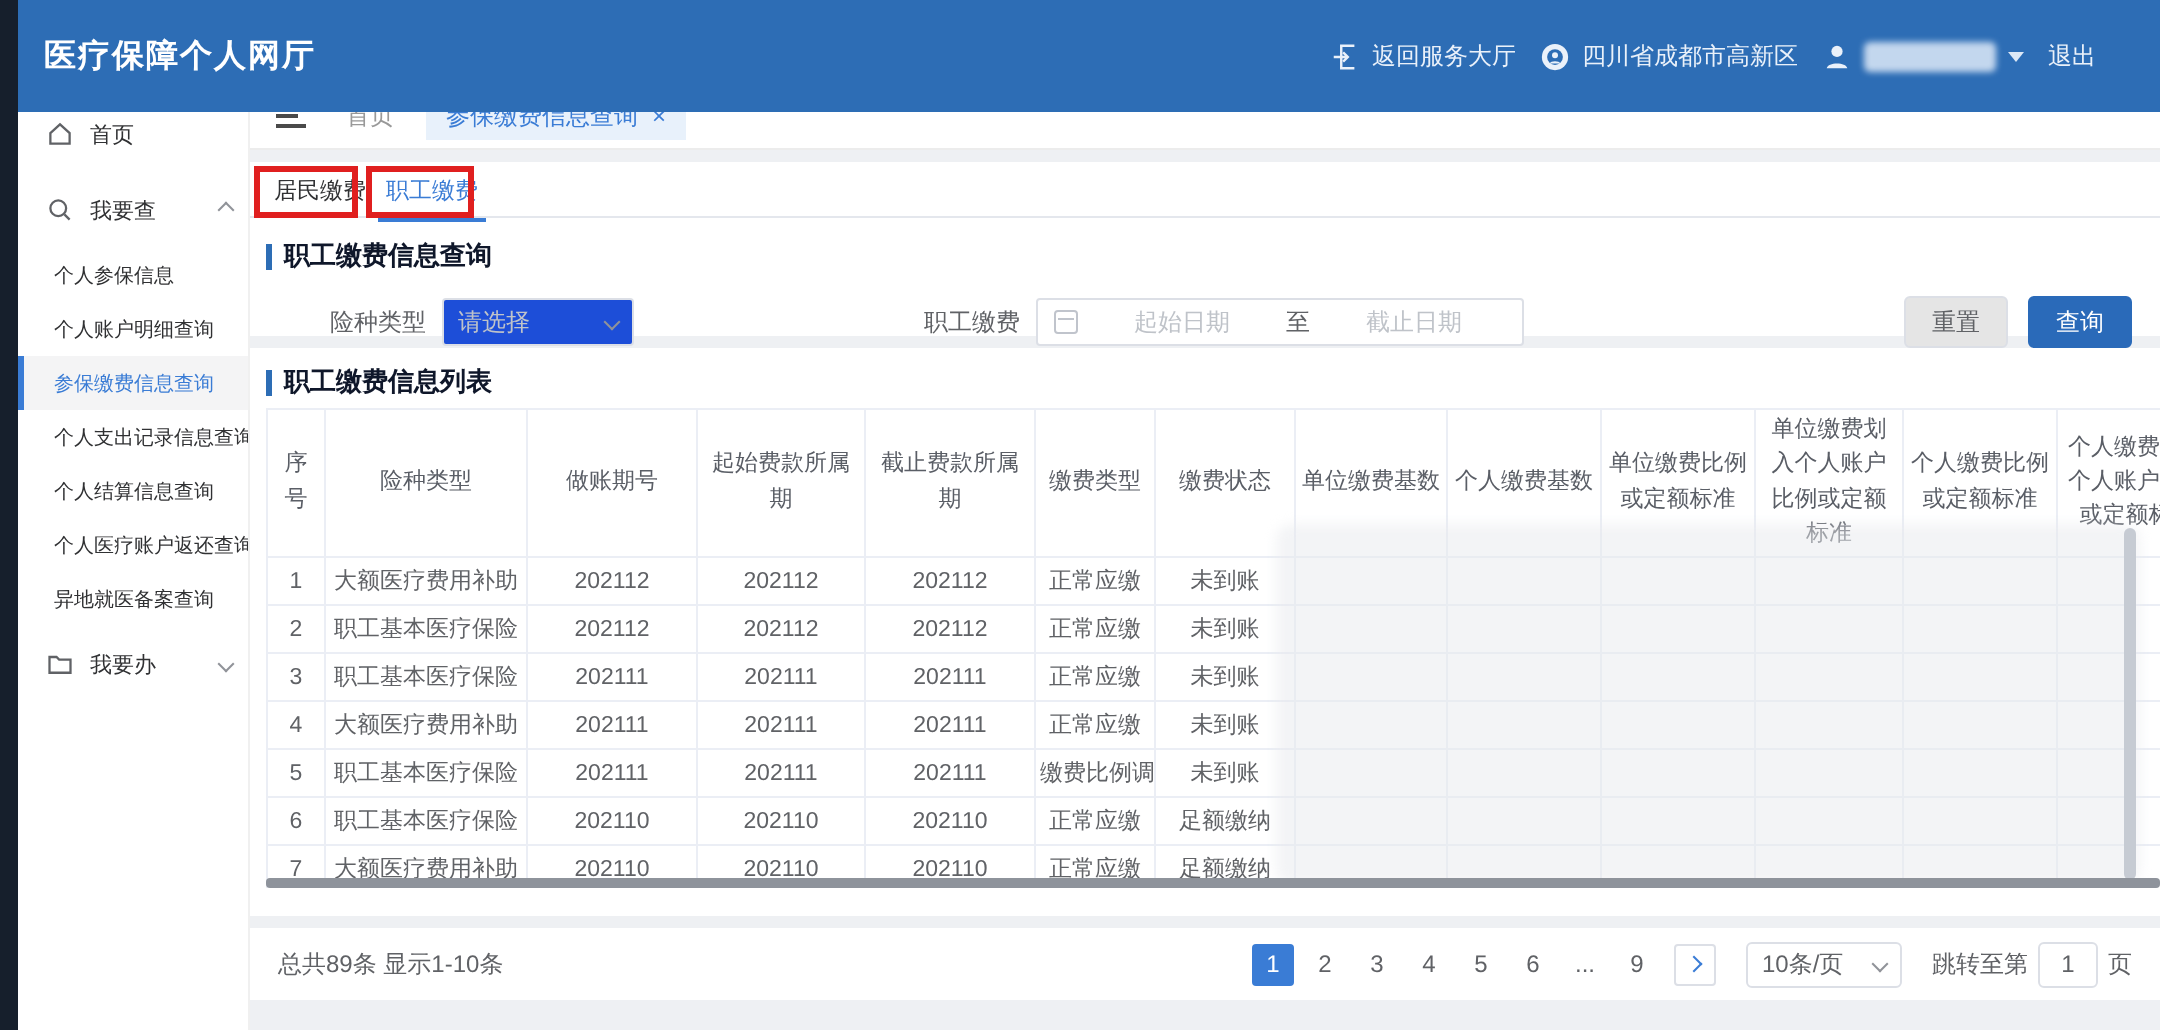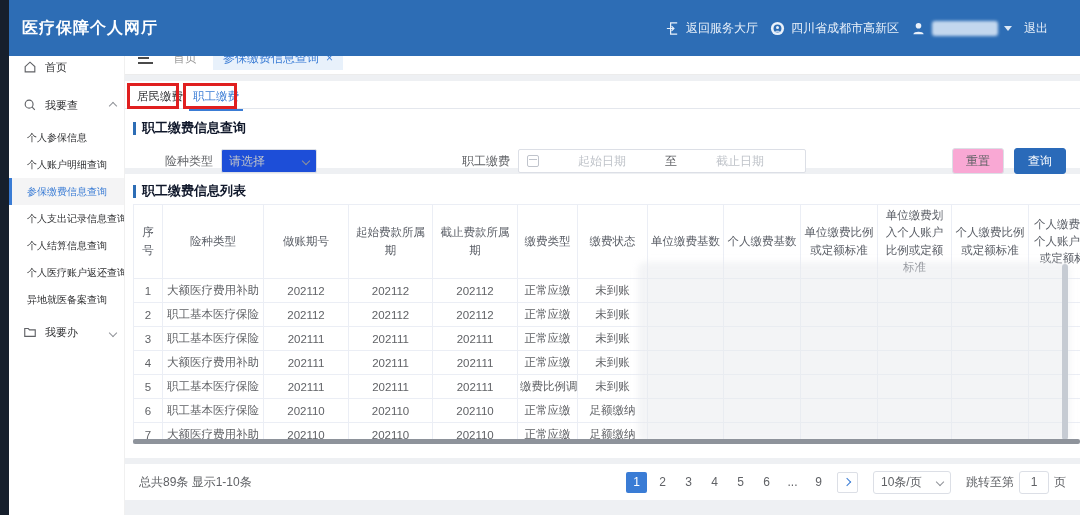--- a/index.html
+++ b/index.html
@@ -53,29 +53,29 @@
 
   .sec-title { display:flex; align-items:center; margin:10px 0 0 8px; }
   .sec-bar { width:3px; height:13px; background:#2d6db5; margin-right:6px; }
   .sec-text { font-size:13px; font-weight:bold; color:#0f172a; }
 
   .filter-row { display:flex; align-items:center; margin-top:11px; padding-left:40px; padding-right:14px; }
   .f-label { font-size:12px; color:#606266; }
   .select-box { margin-left:8px; width:96px; height:24px; border:1px solid #dcdfe6; border-radius:2px; display:flex; align-items:center; padding:0 7px; cursor:pointer; background:#1d4ed8; }
   .select-box .ph { font-size:12px; color:#bfc3c9; flex:1; }
   .date-label { margin-left:145px; }
-  .date-box { margin-left:8px; width:288px; height:24px; border:1px solid #dcdfe6; border-radius:2px; display:flex; align-items:center; padding:0 8px; gap:6px; cursor:pointer; background:#fff; }
+  .date-box { margin-left:8px; width:244px; height:24px; border:1px solid #dcdfe6; border-radius:2px; display:flex; align-items:center; padding:0 8px; gap:6px; cursor:pointer; background:#fff; }
   .date-box .ph { font-size:12px; color:#bfc3c9; }
   .date-box .seg { flex:1; text-align:center; }
   .date-box .to { font-size:12px; color:#606266; }
   .cal-icon { width:12px; height:12px; border:1.2px solid #c0c4cc; border-radius:2px; position:relative; }
   .cal-icon:before { content:""; position:absolute; left:1px; right:1px; top:2.5px; border-top:1.2px solid #c0c4cc; }
   .btns { margin-left:auto; display:flex; gap:10px; }
   .btn { height:26px; padding:0 13px; font-size:12px; border-radius:3px; display:flex; align-items:center; cursor:pointer; }
-  .btn.reset { background:#f9a8d4; border:1px solid #dcdfe6; color:#606266; }
+  .btn.reset { background:#e5e5e5; border:1px solid #dcdfe6; color:#606266; }
   .btn.search { background:#2a6ab9; border:1px solid #2a6ab9; color:#fff; }
 
   .panel2 { position:absolute; left:0; top:132px; width:955px; height:284px; background:#fff; }
   .table-wrap { position:absolute; left:8px; top:30px; width:947px; height:240px; overflow:hidden; }
   table { border-collapse:collapse; table-layout:fixed; width:975px; }
   th { border:1px solid #ebeef5; font-weight:normal; font-size:11.5px; color:#5a5e66; height:58px; padding:2px 3px; text-align:center; background:#fff; line-height:1.5; }
   td { border:1px solid #ebeef5; font-size:11.5px; color:#606266; height:24px; padding:0 2px; text-align:center; white-space:nowrap; overflow:hidden; }
   .redacted { position:absolute; left:505px; top:58px; width:432px; height:180px; background:rgba(231,234,238,.5); filter:blur(3px); border-radius:8px; pointer-events:none; }
   .v-scroll { position:absolute; right:12px; top:60px; width:6px; height:176px; background:#c6cbd3; border-radius:3px; }
   .h-scroll { position:absolute; left:0; bottom:0; width:100%; height:5px; background:#8e939b; border-radius:2px; }

